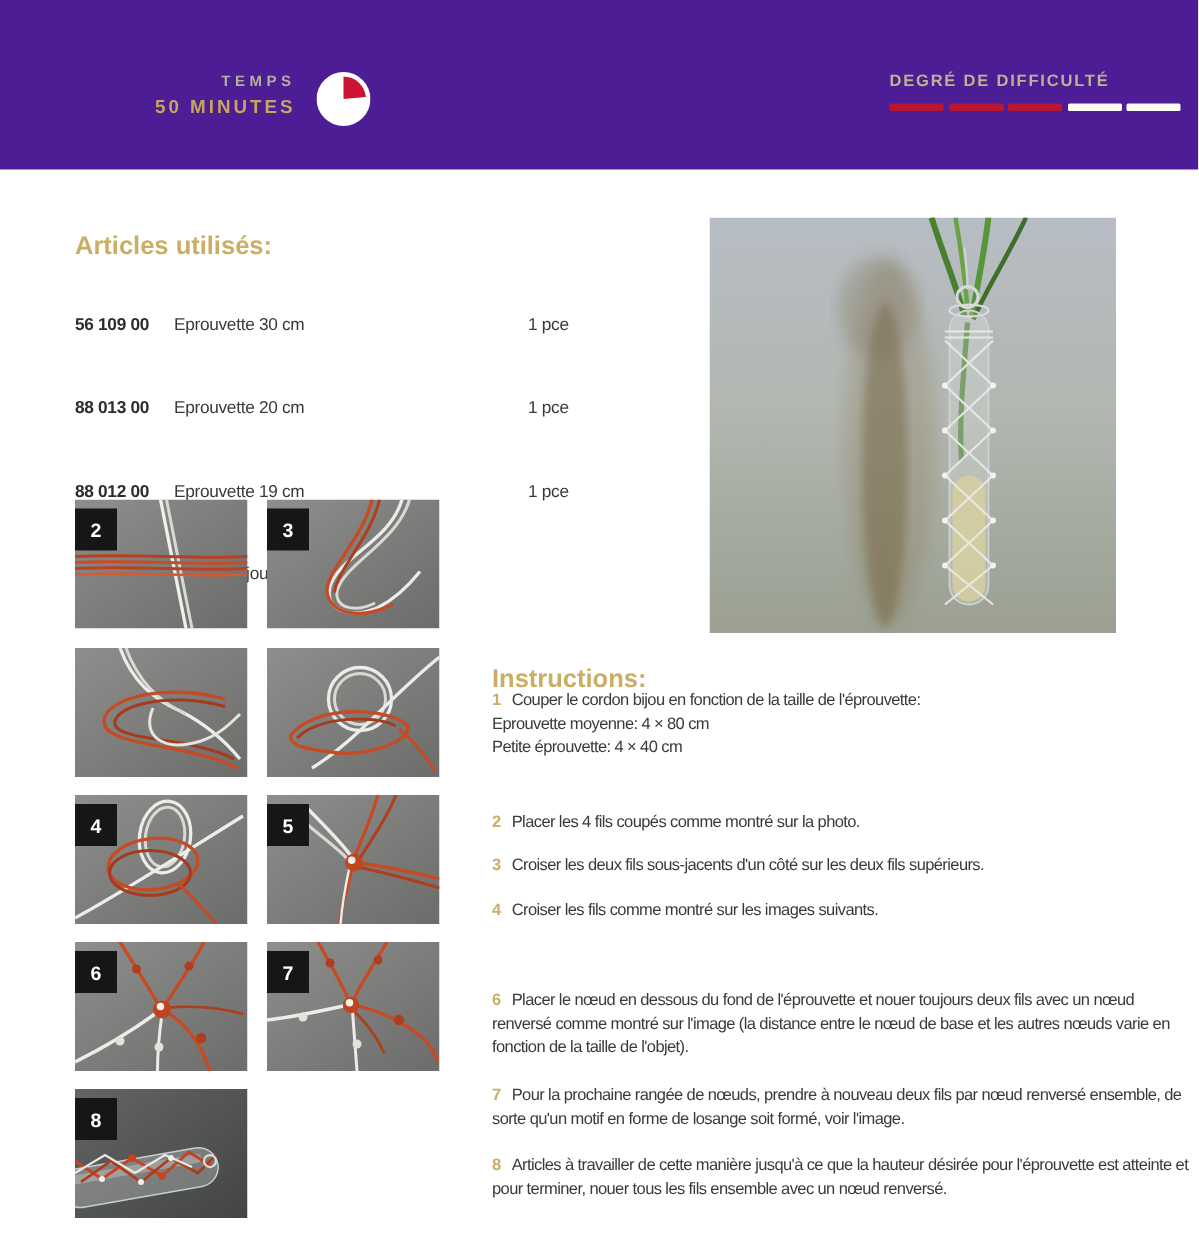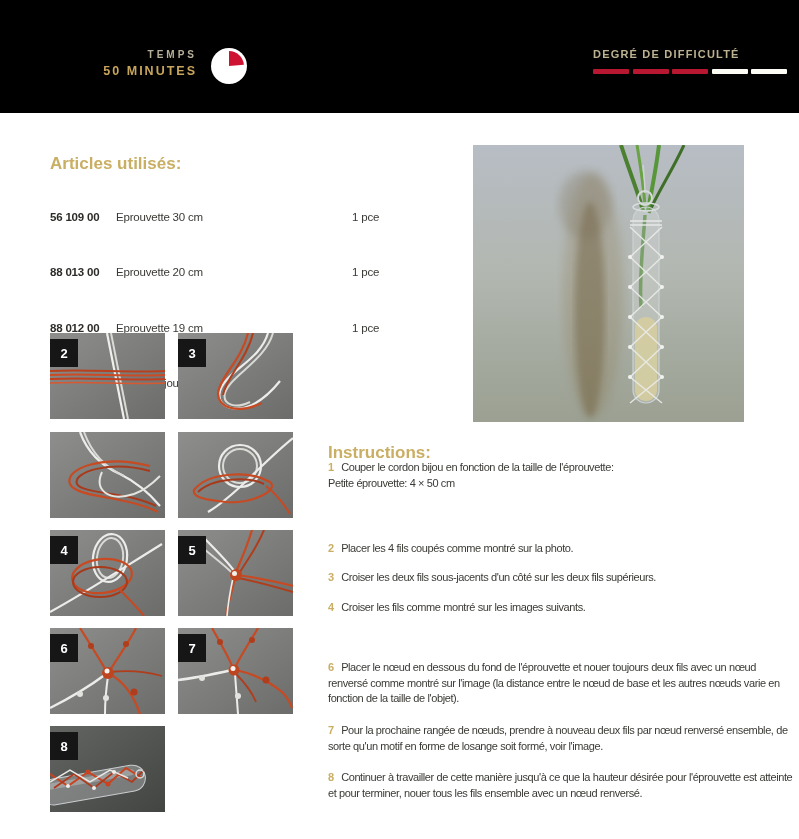--- a/index.html
+++ b/index.html
@@ -1,20 +1,20 @@
 <!DOCTYPE html>
 <html><head>
 <meta charset="utf-8">
 <style>
   html,body{margin:0;padding:0;background:#ffffff;}
   .page{position:relative;width:799px;height:839px;background:#ffffff;
         font-family:"Liberation Sans",sans-serif;overflow:hidden;}
 
   
-  .band{position:absolute;left:0;top:0;width:799px;height:113px;background:#000000;}
+  .band{position:absolute;left:0;top:0;width:799px;height:113px;background:#4c1d95;}
   .time-block{position:absolute;top:49px;right:602px;text-align:right;white-space:nowrap;}
   .time-label{font-size:10px;font-weight:bold;letter-spacing:3px;color:#b7b099;}
   .time-value{font-size:12.5px;font-weight:bold;letter-spacing:2px;color:#c8a55c;margin-top:4px;}
   .clock{position:absolute;left:211px;top:48px;width:36px;height:36px;}
   .diff-block{position:absolute;left:553px;top:48px;width:200px;margin-left:40px;}
   .diff-label{font-size:11px;font-weight:bold;letter-spacing:1.2px;color:#bdb291;}
   .diff-bars{margin-top:9px;display:flex;gap:3.5px;}
   .diff-bar{width:36px;height:5px;background:#fdfcf4;border-radius:1px;}
   .diff-bar.filled{background:#b81732;}
 
@@ -294,21 +294,22 @@
       <circle cx="58" cy="58" r="2.5" fill="#c94321"></circle>
       <circle cx="90" cy="48" r="4" fill="none" stroke="#d8dcdd" stroke-width="1.5"></circle>
     </svg>
     <span class="badge">8</span>
   </figure>
 
   <h2 class="instr-heading">Instructions:</h2>
 
   <div class="step" style="top:460px;">
     <span class="num">1</span><span>Couper le cordon bijou en fonction de la taille de l'éprouvette:</span>
-    <div class="xline">Petite éprouvette: 4 × 50 cm</div>
+    <div class="xline">Eprouvette moyenne: 4 × 80 cm</div>
+    <div class="xline">Petite éprouvette: 4 × 40 cm</div>
   </div>
 
   <div class="step" style="top:541px;">
     <span class="num">2</span><span>Placer les 4 fils coupés comme montré sur la photo.</span>
   </div>
 
   <div class="step" style="top:570px;">
     <span class="num">3</span><span>Croiser les deux fils sous-jacents d'un côté sur les deux fils supérieurs.</span>
   </div>
 
@@ -319,16 +320,16 @@
 
   <div class="step" style="top:660px;">
     <span class="num">6</span><span>Placer le nœud en dessous du fond de l'éprouvette et nouer toujours deux fils avec un nœud renversé comme montré sur l'image (la distance entre le nœud de base et les autres nœuds varie en fonction de la taille de l'objet).</span>
   </div>
 
   <div class="step" style="top:723px;">
     <span class="num">7</span><span>Pour la prochaine rangée de nœuds, prendre à nouveau deux fils par nœud renversé ensemble, de sorte qu'un motif en forme de losange soit formé, voir l'image.</span>
   </div>
 
   <div class="step" style="top:770px;">
-    <span class="num">8</span><span>Continuer à travailler de cette manière jusqu'à ce que la hauteur désirée pour l'éprouvette est atteinte et pour terminer, nouer tous les fils ensemble avec un nœud renversé.</span>
+    <span class="num">8</span><span>Articles à travailler de cette manière jusqu'à ce que la hauteur désirée pour l'éprouvette est atteinte et pour terminer, nouer tous les fils ensemble avec un nœud renversé.</span>
   </div>
 
 </div>
 
 </body></html>

